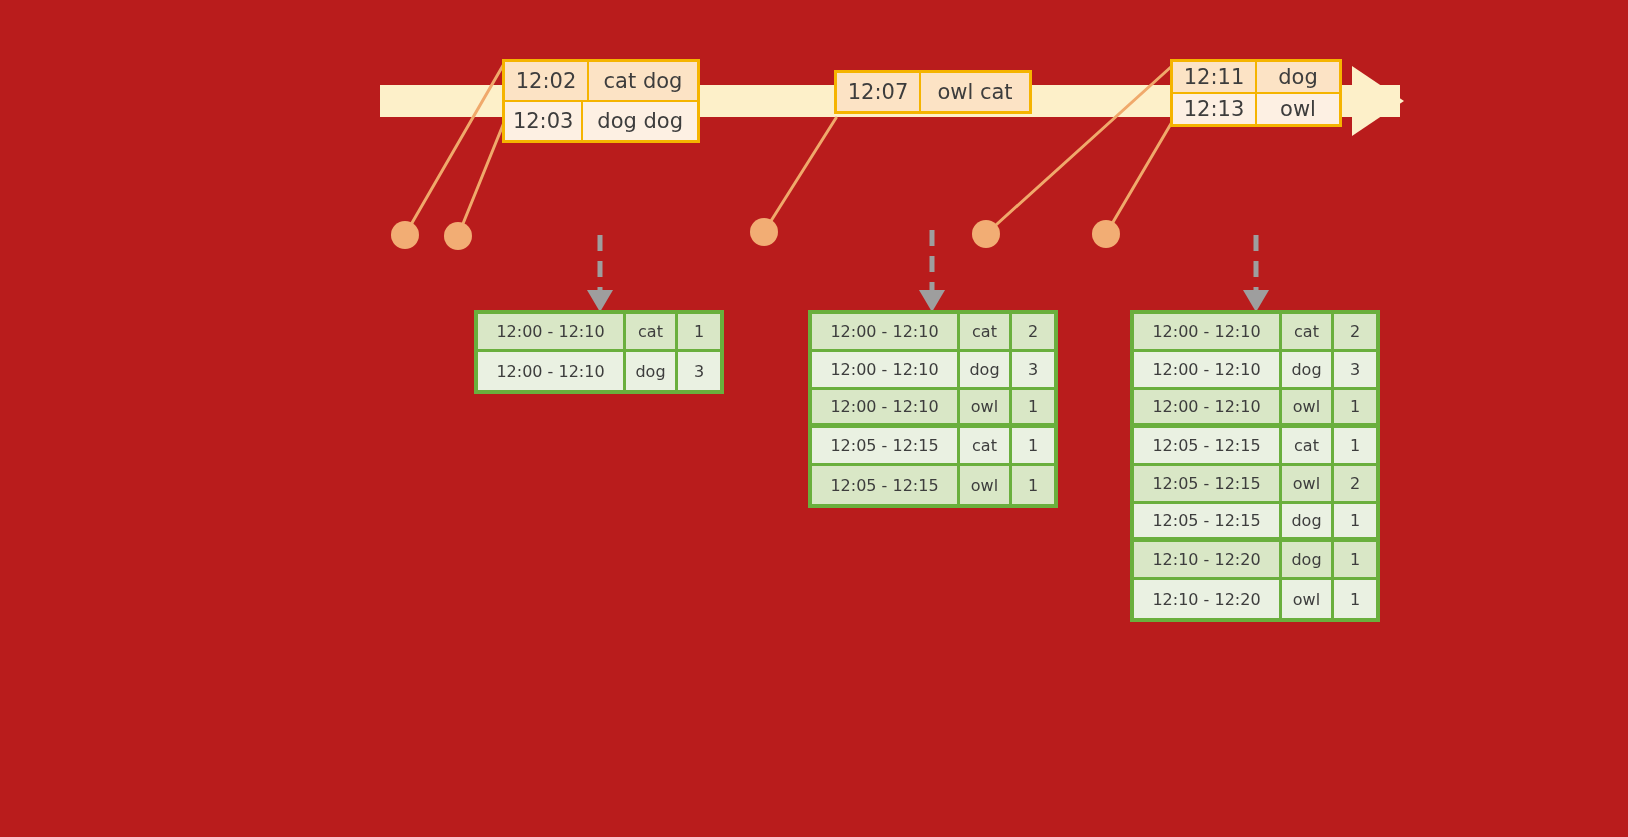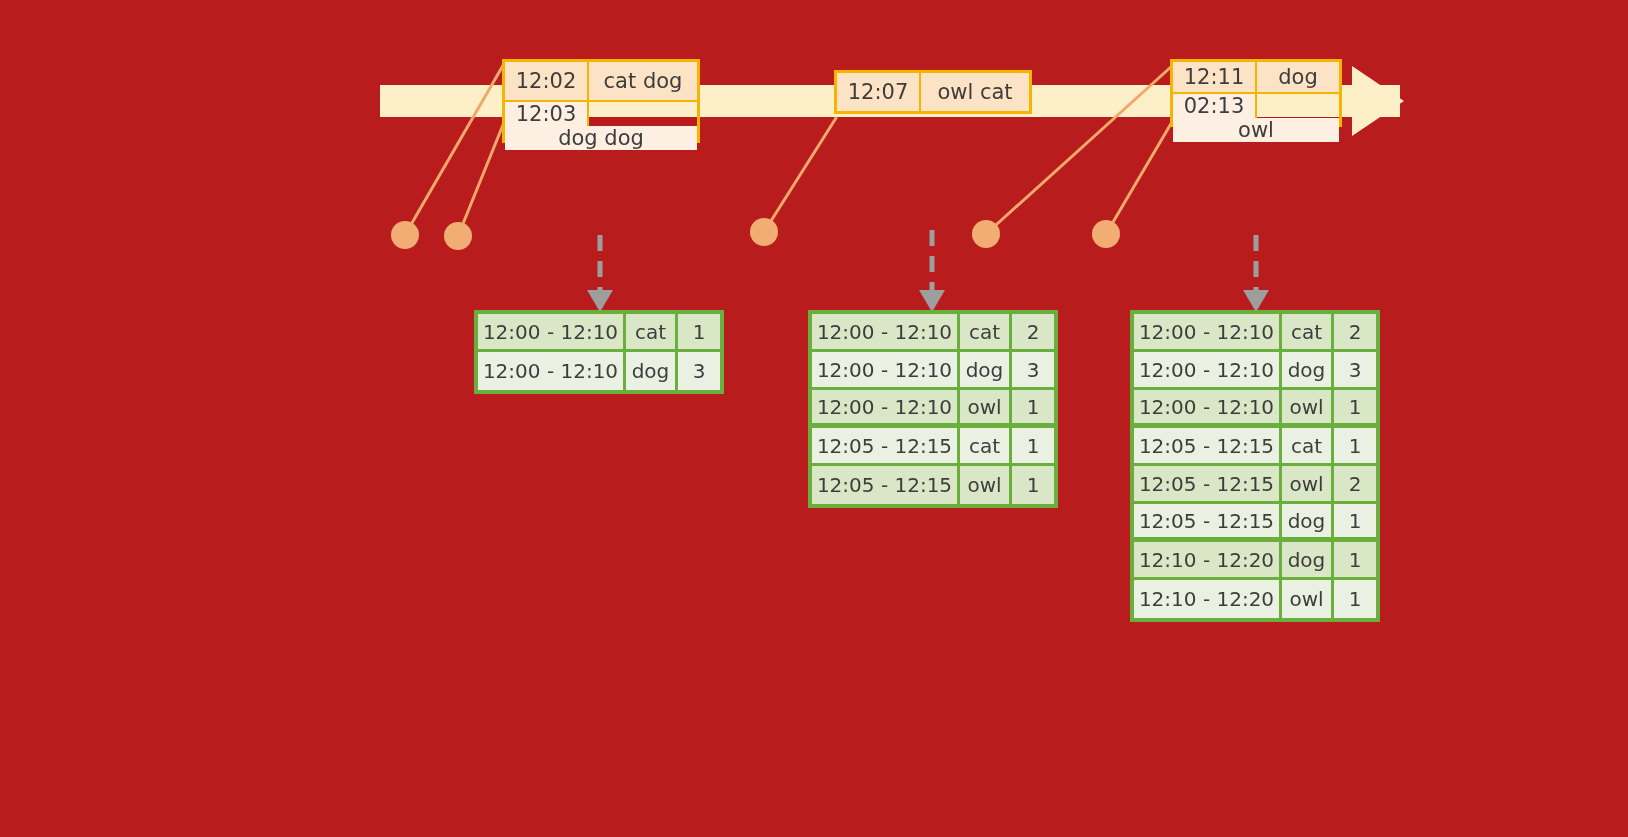--- a/index.html
+++ b/index.html
@@ -34,21 +34,20 @@
     z-index: 5;
   }
   .evt-row {
     display: flex;
     flex-direction: row;
     flex: 1 1 0;
     min-height: 0;
   }
   .evt-row + .evt-row {
     border-top: 2px solid #f5b400;
-    flex-direction: column;
   }
   .evt-time, .evt-words {
     display: flex;
     align-items: center;
     justify-content: center;
     font-size: 21px;
     color: #3d3d3d;
     white-space: nowrap;
     box-sizing: border-box;
   }
@@ -75,21 +74,21 @@
   .res-row {
     display: flex;
     flex-direction: row;
     height: 38px;
     box-sizing: border-box;
   }
   .res-cell {
     display: flex;
     align-items: center;
     justify-content: center;
-    font-size: 20px;
+    font-size: 16px;
     color: #3d3d3d;
     white-space: nowrap;
     box-sizing: border-box;
     border-right: 3px solid #6aaf3d;
     border-bottom: 3px solid #6aaf3d;
   }
   .res-cell.last { border-right: none; }
   .res-row:last-child .res-cell { border-bottom: none; }
   .c-window { width: 148px; }
   .c-word   { width: 52px; }
@@ -155,21 +154,21 @@
       <div class="evt-words">owl cat</div>
     </div>
   </div>
 
   <div class="evt-group" style="left:1170px; top:59px; width:172px; height:68px;">
     <div class="evt-row shade-a">
       <div class="evt-time">12:11</div>
       <div class="evt-words">dog</div>
     </div>
     <div class="evt-row shade-b">
-      <div class="evt-time">02:13</div>
+      <div class="evt-time">12:13</div>
       <div class="evt-words">owl</div>
     </div>
   </div>
 
   <div class="res-table" id="tbl-0" style="left:474px; top:310px;">
       <div class="res-row row-a">
         <div class="res-cell c-window">12:00 - 12:10</div>
         <div class="res-cell c-word">cat</div>
         <div class="res-cell c-count last">1</div>
       </div>

